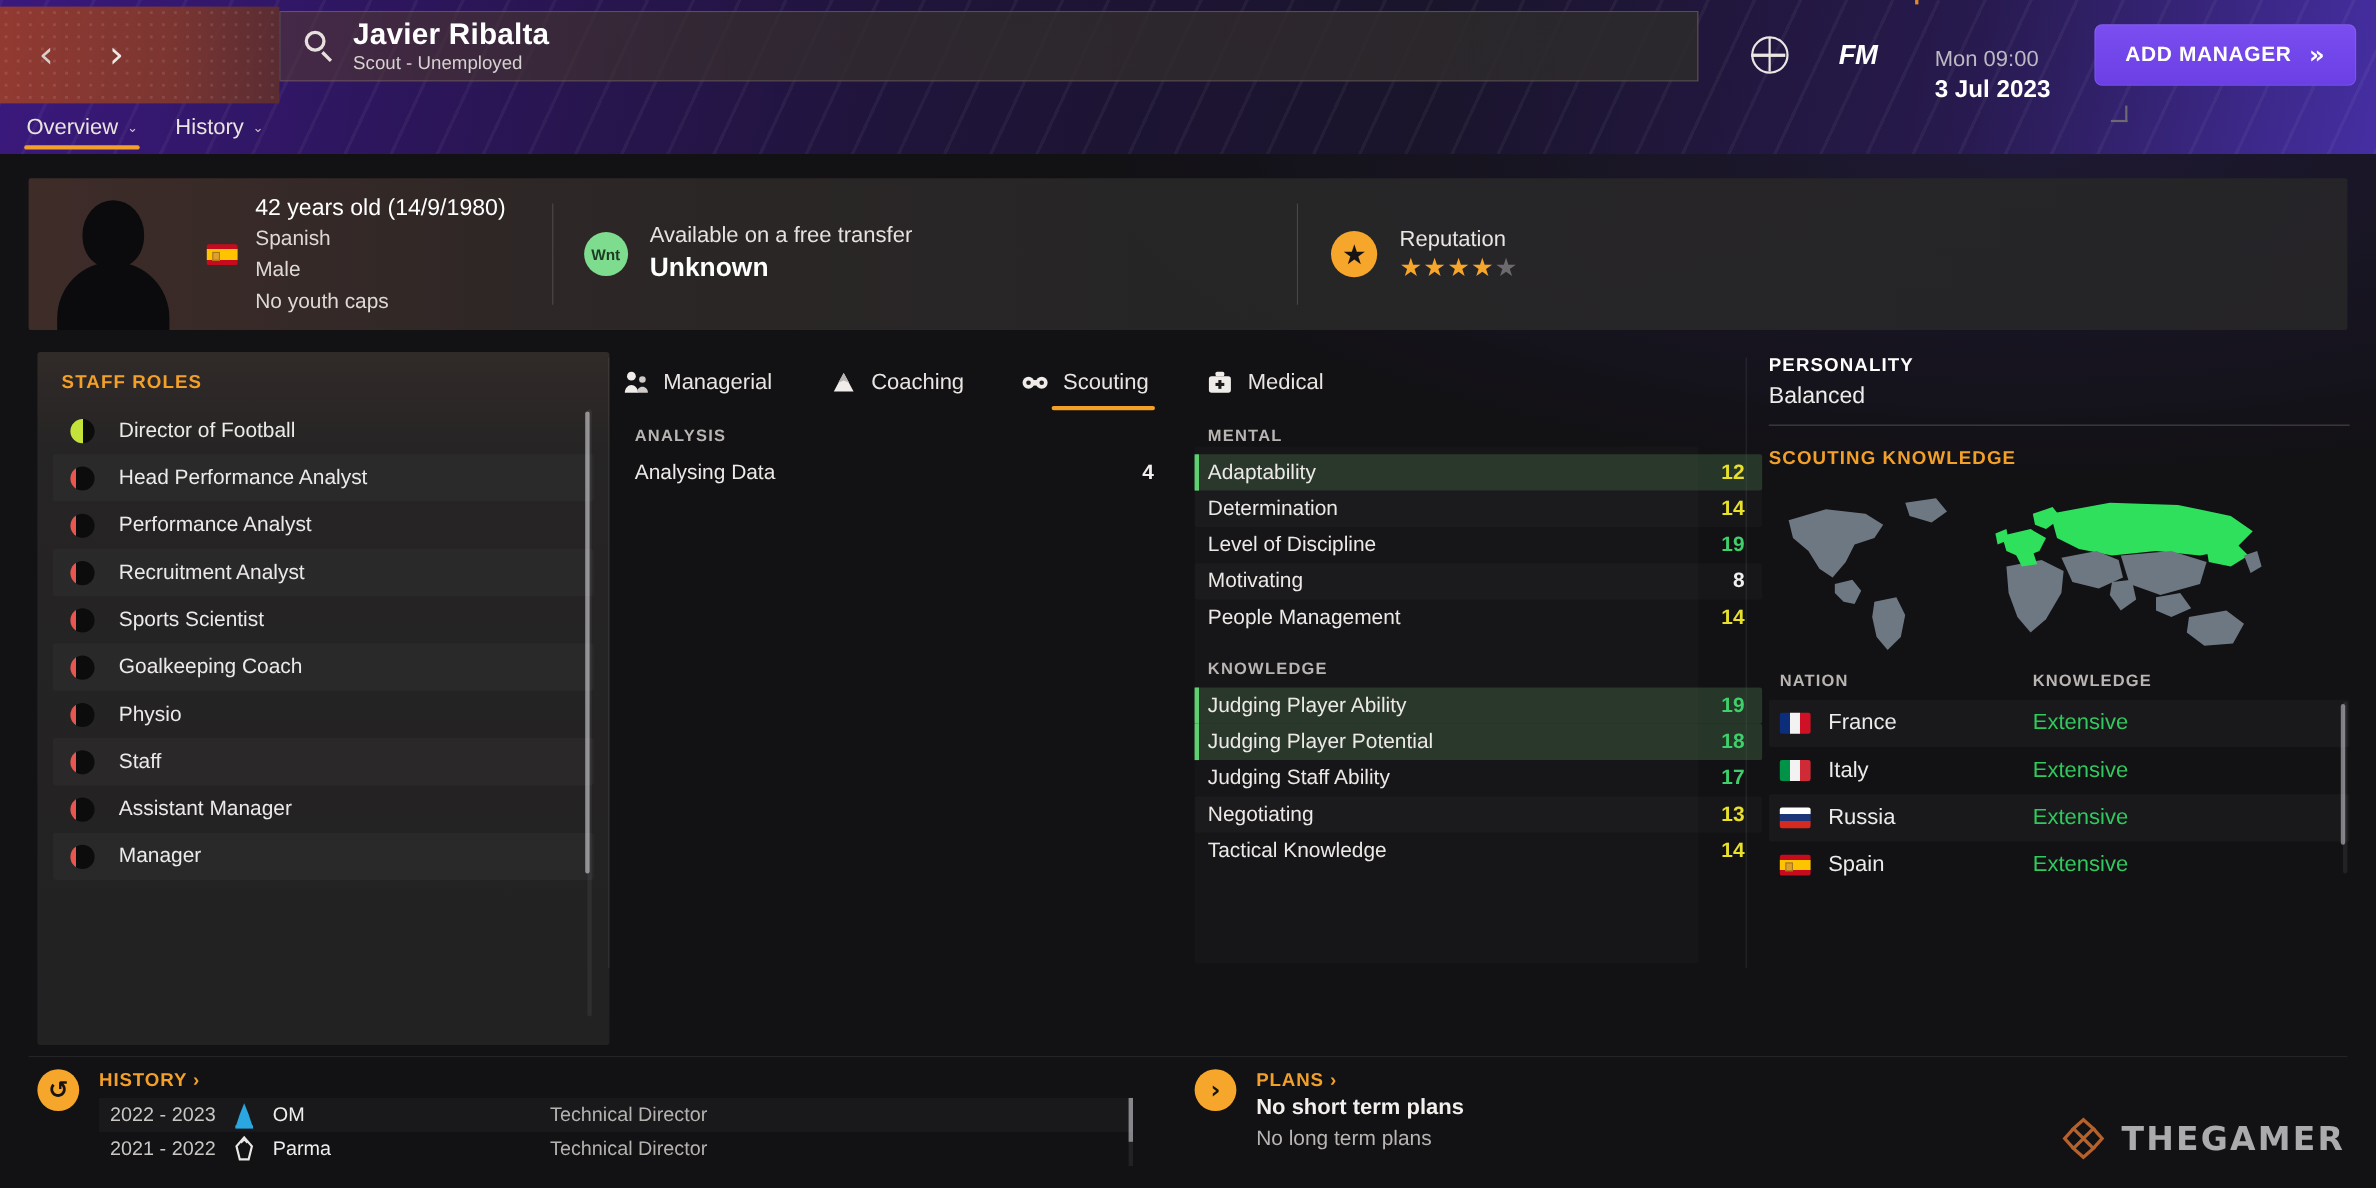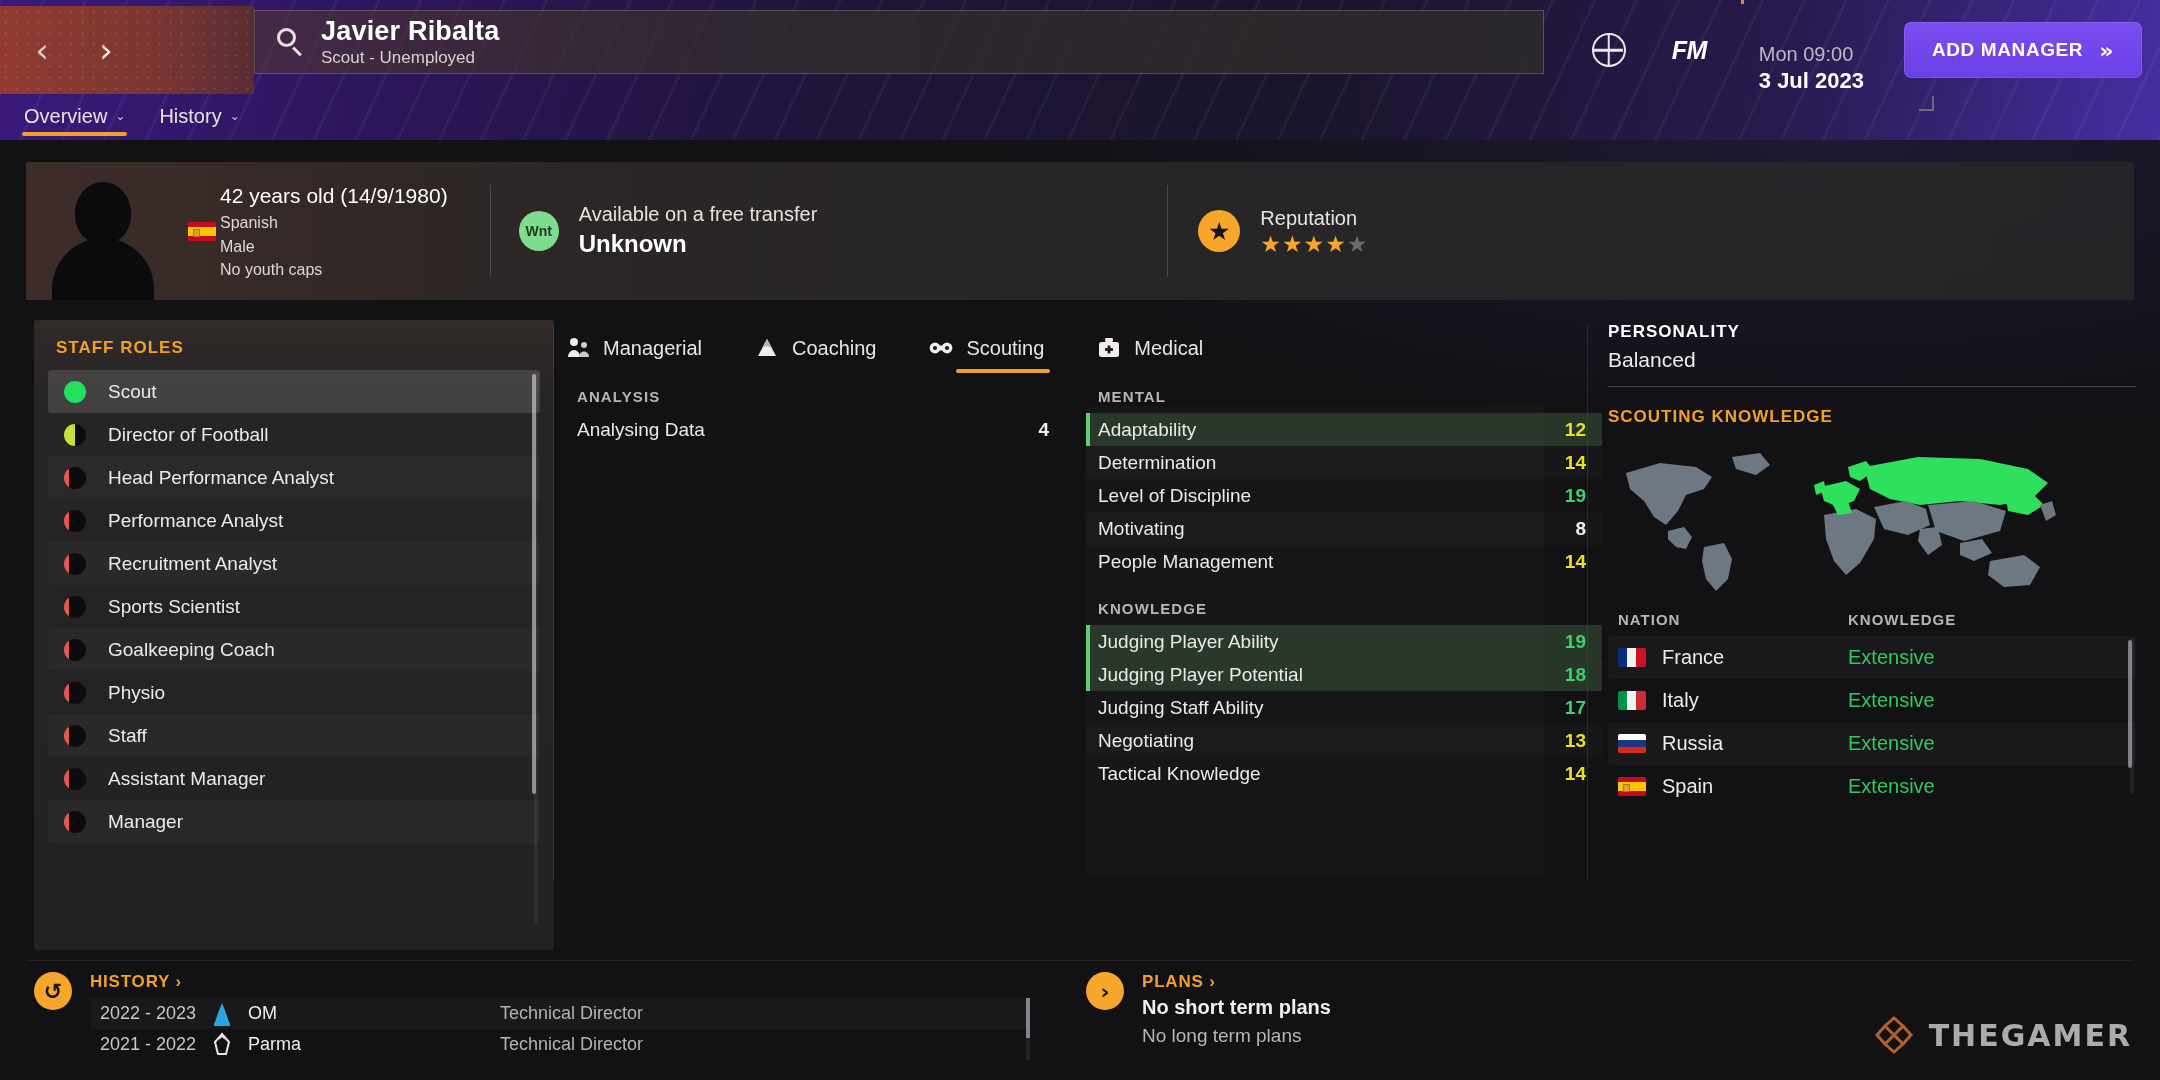--- a/index.html
+++ b/index.html
@@ -134,30 +134,30 @@
     overflow: hidden;
   }
   .avatar .head {
     position: absolute; left: 31px; top: 20px; width: 56px; height: 62px;
     background: #0b0b0d; border-radius: 50% 50% 46% 46%;
   }
   .avatar .shoulders {
     position: absolute; left: 8px; top: 76px; width: 102px; height: 62px;
     background: #0b0b0d; border-radius: 52px 52px 0 0;
   }
-  .info-block { display: flex; align-items: center; gap: 4px; margin-left: 26px; }
+  .info-block { display: flex; align-items: center; gap: 16px; margin-left: 26px; }
   .flag { width: 28px; height: 19px; border-radius: 2px; flex: none; position: relative; overflow: hidden; }
   .flag-es { background: linear-gradient(#c60b1e 0 25%, #ffc400 25% 75%, #c60b1e 75% 100%); }
   .flag-es::after{ content:""; position:absolute; left:5px; top:7px; width:5px; height:6px; background:#e0a12a; border:0.5px solid #a8761c;}
   .flag-fr { background: linear-gradient(90deg,#0b2d7a 0 33%, #f2f2f2 33% 66%, #cf1126 66% 100%); }
   .flag-it { background: linear-gradient(90deg,#009246 0 33%, #f2f2f2 33% 66%, #ce2b37 66% 100%); }
   .flag-ru { background: linear-gradient(#ffffff 0 33%, #1c3578 33% 66%, #d52b1e 66% 100%); }
   .info-lines { line-height: 1.48; }
   .info-lines .l1 { font-size: 21px; color: #ffffff; }
-  .info-lines .l  { font-size: 16px; color: #ddd9d6; }
+  .info-lines .l  { font-size: 19px; color: #ddd9d6; }
 
   .divider-v { width: 1px; height: 92px; background: rgba(255,255,255,0.16); margin-left: 42px; }
 
   .status-block { display: flex; align-items: center; gap: 20px; margin-left: 28px; }
   .wnt-badge {
     width: 40px; height: 40px; border-radius: 50%; background: #7ddc8e;
     display: flex; align-items: center; justify-content: center;
     font-size: 14px; color: #1d3a22; font-weight: bold; flex: none;
   }
   .status-line1 { font-size: 20px; color: #e6e2df; line-height: 1.35; }
@@ -404,24 +404,20 @@
           <span class="star-on">★</span><span class="star-on">★</span><span class="star-on">★</span><span class="star-on">★</span><span class="star-off">★</span>
         </div>
       </div>
     </div>
   </div>
 
   <div class="panel-roles">
     <div class="panel-title">STAFF ROLES</div>
     <div class="roles-scroll">
       <div id="roles-container">
-          <div class="role-row sel">
-            <div class="role-dot" style="background: rgb(34, 224, 94);"></div>
-            <span class="role-label">Scout</span>
-          </div>
           <div class="role-row">
             <div class="role-dot" style="background: linear-gradient(90deg, rgb(195, 226, 58) 0px, rgb(195, 226, 58) 50%, rgb(13, 12, 13) 50%, rgb(13, 12, 13) 100%);"></div>
             <span class="role-label">Director of Football</span>
           </div>
           <div class="role-row alt">
             <div class="role-dot" style="background: linear-gradient(90deg, rgb(232, 86, 79) 0px, rgb(232, 86, 79) 22%, rgb(13, 12, 13) 22%, rgb(13, 12, 13) 100%);"></div>
             <span class="role-label">Head Performance Analyst</span>
           </div>
           <div class="role-row">
             <div class="role-dot" style="background: linear-gradient(90deg, rgb(232, 86, 79) 0px, rgb(232, 86, 79) 22%, rgb(13, 12, 13) 22%, rgb(13, 12, 13) 100%);"></div>

